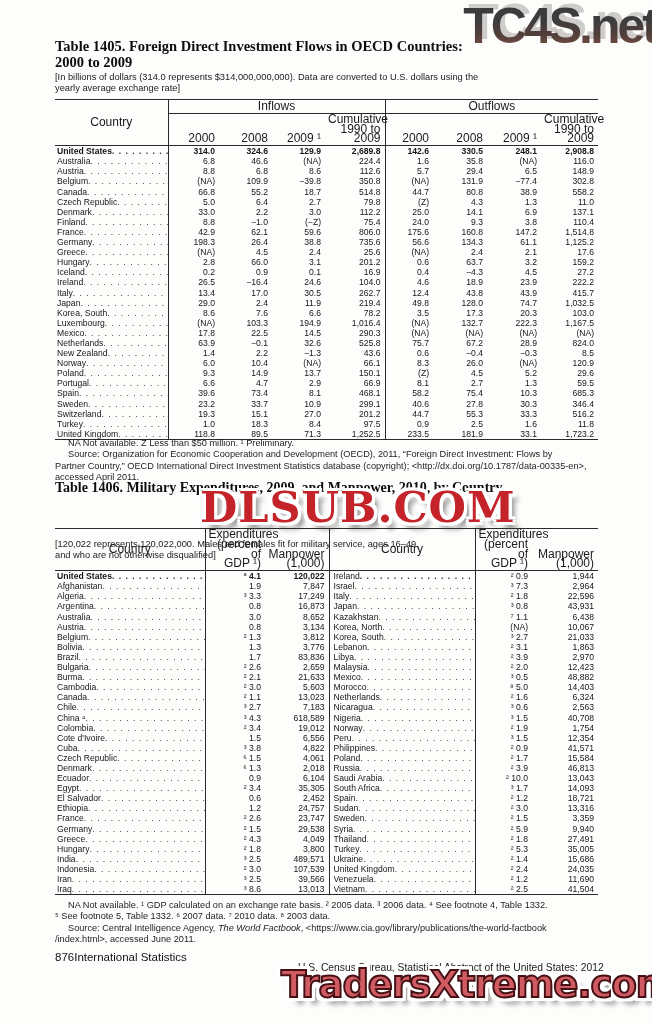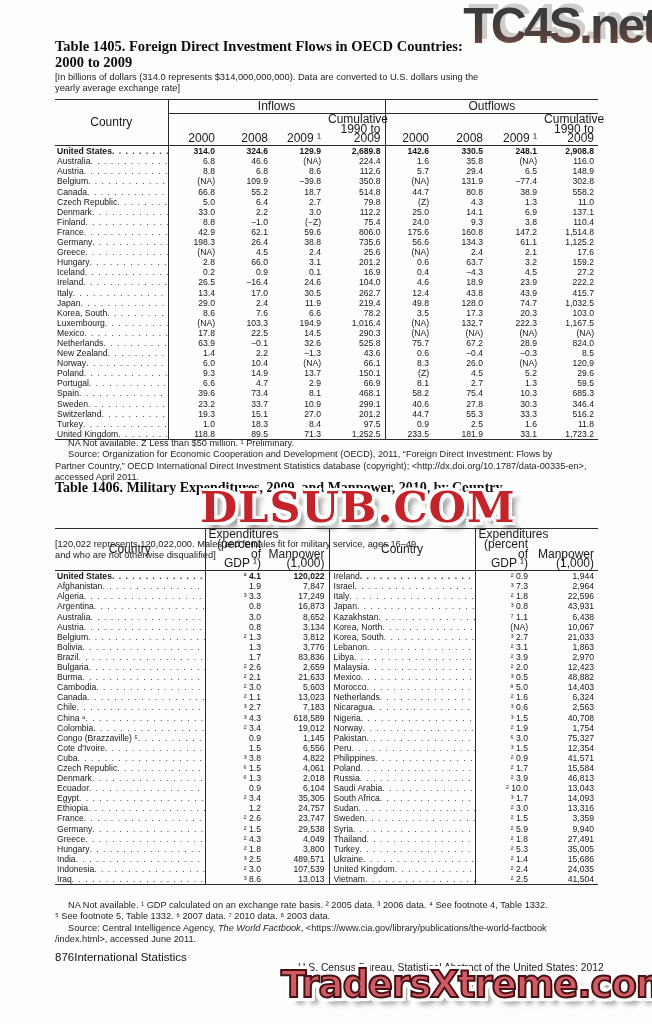--- a/index.html
+++ b/index.html
@@ -907,38 +907,20 @@
               <span class="nm">Norway</span>
               <span class="dots"></span>
             </div>
           </td>
           <td class="n ">² 1.9</td>
           <td class="n ">1,754</td>
         </tr>
         <tr>
           <td class="c br">
             <div class="cw">
-              <span class="nm">Congo (Brazzaville) ⁵</span>
-              <span class="dots"></span>
-            </div>
-          </td>
-          <td class="n ">0.9</td>
-          <td class="n br">1,145</td>
-          <td class="c br gap">
-            <div class="cw">
-              <span class="nm">Pakistan</span>
-              <span class="dots"></span>
-            </div>
-          </td>
-          <td class="n ">⁶ 3.0</td>
-          <td class="n ">75,327</td>
-        </tr>
-        <tr>
-          <td class="c br">
-            <div class="cw">
               <span class="nm">Cote d'Ivoire</span>
               <span class="dots"></span>
             </div>
           </td>
           <td class="n ">1.5</td>
           <td class="n br">6,556</td>
           <td class="c br gap">
             <div class="cw">
               <span class="nm">Peru</span>
               <span class="dots"></span>
@@ -1033,20 +1015,38 @@
               <span class="nm">South Africa</span>
               <span class="dots"></span>
             </div>
           </td>
           <td class="n ">³ 1.7</td>
           <td class="n ">14,093</td>
         </tr>
         <tr>
           <td class="c br">
             <div class="cw">
+              <span class="nm">El Salvador</span>
+              <span class="dots"></span>
+            </div>
+          </td>
+          <td class="n ">0.6</td>
+          <td class="n br">2,452</td>
+          <td class="c br gap">
+            <div class="cw">
+              <span class="nm">Spain</span>
+              <span class="dots"></span>
+            </div>
+          </td>
+          <td class="n ">² 1.2</td>
+          <td class="n ">18,721</td>
+        </tr>
+        <tr>
+          <td class="c br">
+            <div class="cw">
               <span class="nm">Ethiopia</span>
               <span class="dots"></span>
             </div>
           </td>
           <td class="n ">1.2</td>
           <td class="n br">24,757</td>
           <td class="c br gap">
             <div class="cw">
               <span class="nm">Sudan</span>
               <span class="dots"></span>
@@ -1155,20 +1155,38 @@
           <td class="n ">² 3.0</td>
           <td class="n br">107,539</td>
           <td class="c br gap">
             <div class="cw">
               <span class="nm">United Kingdom</span>
               <span class="dots"></span>
             </div>
           </td>
           <td class="n ">² 2.4</td>
           <td class="n ">24,035</td>
+        </tr>
+        <tr>
+          <td class="c br">
+            <div class="cw">
+              <span class="nm">Iran</span>
+              <span class="dots"></span>
+            </div>
+          </td>
+          <td class="n ">³ 2.5</td>
+          <td class="n br">39,566</td>
+          <td class="c br gap">
+            <div class="cw">
+              <span class="nm">Venezuela</span>
+              <span class="dots"></span>
+            </div>
+          </td>
+          <td class="n ">² 1.2</td>
+          <td class="n ">11,690</td>
         </tr>
         <tr>
           <td class="c br">
             <div class="cw">
               <span class="nm">Iraq</span>
               <span class="dots"></span>
             </div>
           </td>
           <td class="n ">³ 8.6</td>
           <td class="n br">13,013</td>

